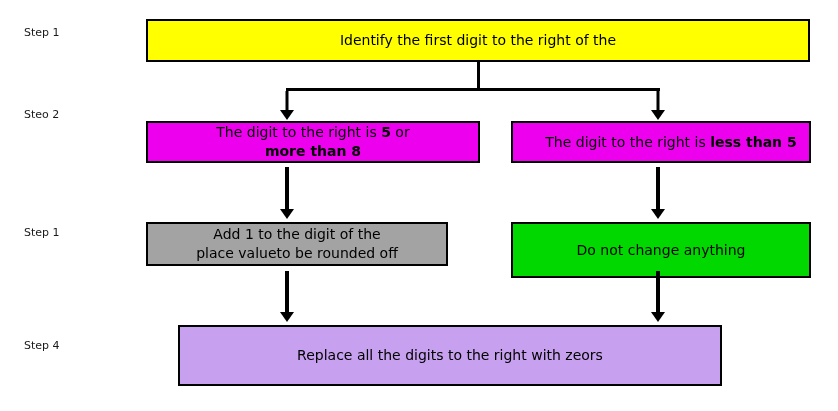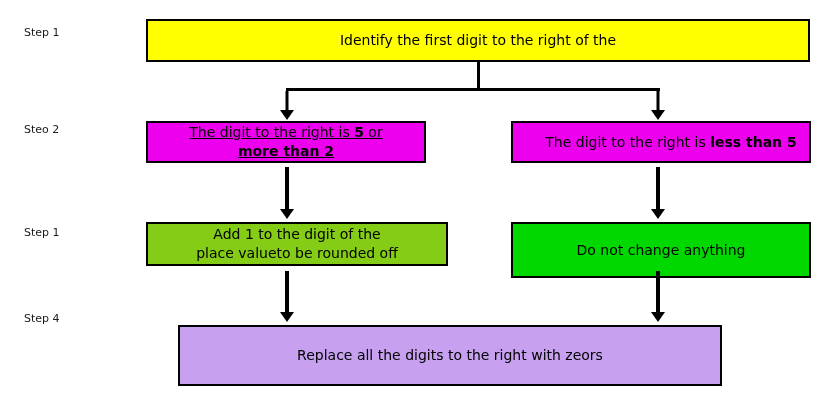--- a/index.html
+++ b/index.html
@@ -19,41 +19,41 @@
 
   
   .step-label {
     position: absolute;
     left: 24px;
     font-size: 11px;
     color: #1a1a1a;
     white-space: nowrap;
   }
   #lbl-1 { top: 26px; }
-  #lbl-2 { top: 123px; }
+  #lbl-2 { top: 108px; }
   #lbl-3 { top: 226px; }
-  #lbl-4 { top: 312px; }
+  #lbl-4 { top: 339px; }
 
   
   .fc-box {
     position: absolute;
     box-sizing: border-box;
     border: 2px solid #000000;
     display: flex;
     flex-direction: column;
     align-items: center;
     justify-content: center;
     text-align: center;
     font-size: 14px;
     line-height: 19px;
     color: #000000;
   }
   .fc-box .line { white-space: nowrap; }
   #box-step1        { left: 146px; top: 19px;  width: 664px; height: 43px; }
-  #box-step2-left   { left: 146px; top: 121px; width: 280px; height: 42px; text-decoration: underline; }
+  #box-step2-left   { left: 146px; top: 121px; width: 334px; height: 42px; }
   #box-step2-right  { left: 511px; top: 121px; width: 300px; height: 42px; padding-left: 20px; }
   #box-step3-left   { left: 146px; top: 222px; width: 302px; height: 44px; }
   #box-step3-right  { left: 511px; top: 222px; width: 300px; height: 56px; }
   #box-step4        { left: 146px; top: 325px; width: 544px; height: 61px; margin-left: 32px; }
 
   
   .conn {
     position: absolute;
     background: #000000;
   }
@@ -118,36 +118,36 @@
     <div class="shaft"></div>
     <div class="head"></div>
   </div>
   <div class="arrow thin" id="arrow-top-right">
     <div class="shaft"></div>
     <div class="head"></div>
   </div>
 
   <div class="fc-box" id="box-step2-left" style="background-color: rgb(237, 0, 237);">
     <div class="line"><span>The digit to the right is </span><b>5</b><span> or</span></div>
-    <div class="line"><b>more than 2</b></div>
+    <div class="line"><b>more than 8</b></div>
   </div>
   <div class="fc-box" id="box-step2-right" style="background-color: rgb(237, 0, 237);">
     <div class="line"><span>The digit to the right is </span><b>less than 5</b></div>
   </div>
 
   <div class="arrow thick" id="arrow-mid-left">
     <div class="shaft"></div>
     <div class="head"></div>
   </div>
   <div class="arrow thick" id="arrow-mid-right">
     <div class="shaft"></div>
     <div class="head"></div>
   </div>
 
-  <div class="fc-box" id="box-step3-left" style="background-color: #84cc16;">
+  <div class="fc-box" id="box-step3-left" style="background-color: #a3a3a3;">
     <div class="line">Add 1 to the digit of the</div>
     <div class="line">place valueto be rounded off</div>
   </div>
   <div class="fc-box" id="box-step3-right" style="background-color: rgb(0, 216, 0);">
     <div class="line">Do not change anything</div>
   </div>
 
   <div class="arrow thick" id="arrow-bottom-left">
     <div class="shaft"></div>
     <div class="head"></div>

